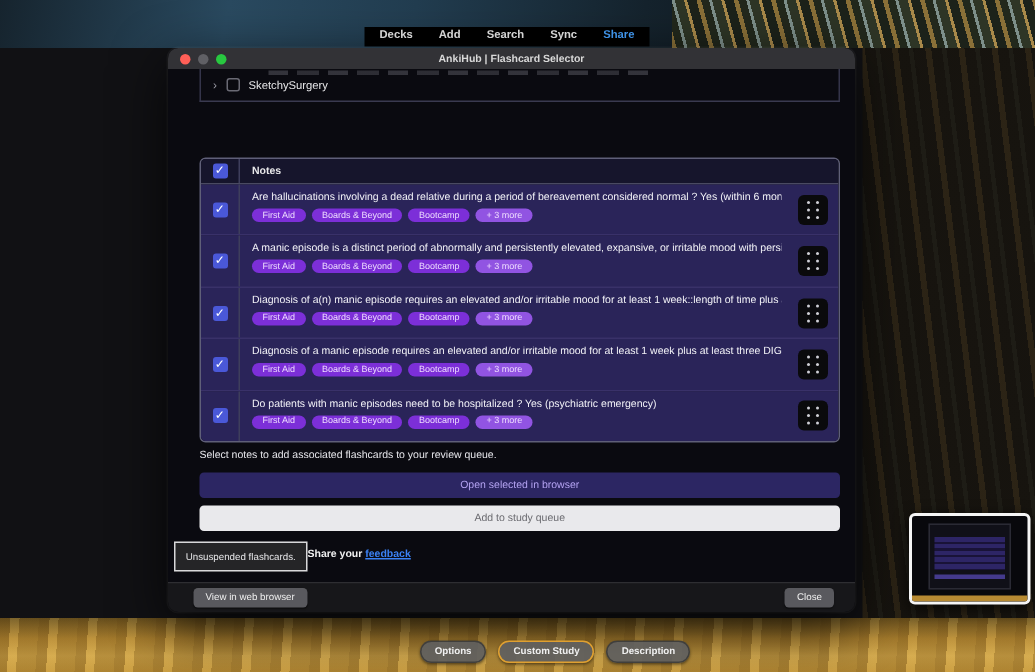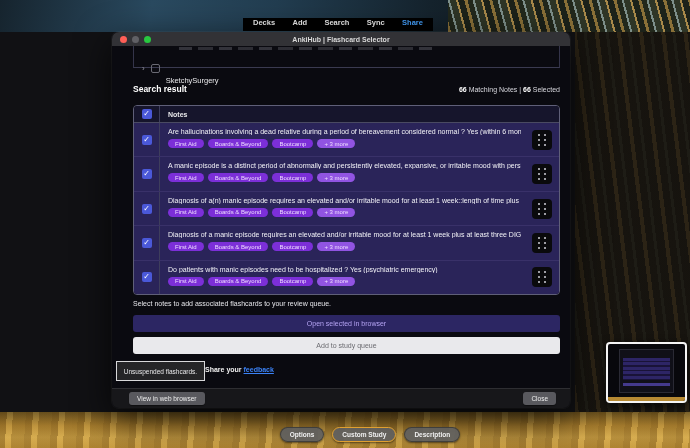--- a/index.html
+++ b/index.html
@@ -44,21 +44,21 @@
                 font-weight:bold; color:#d9d9d9; }
 
   
   #treebox { left:21px; top:14px; width:427px; height:22px;
              border-left:1px solid #34344a; border-right:1px solid #34344a; border-bottom:1px solid #3a3a50; }
   #clipped-row { position:absolute; left:45px; top:1px; width:255px; height:3px; opacity:.55;
     background:repeating-linear-gradient(90deg,#55555e 0 13px,transparent 13px 19px,#4a4a52 19px 34px,transparent 34px 40px); }
   #tree-row { position:absolute; left:8px; top:6px; display:flex; align-items:center; gap:6px; }
   #tree-chevron { color:#9a9aa4; font-size:8px; line-height:8px; }
   #tree-checkbox { width:9px; height:9px; border:1px solid #6a6a74; border-radius:2px; background:transparent; }
-  #tree-label { color:#e8e8ea; font-size:7.5px;margin-top:24px; }
+  #tree-label { color:#e8e8ea; font-size:7.5px; }
 
   
   #search-row { left:21px; top:52px; width:427px; display:flex; justify-content:space-between; align-items:baseline; }
   #search-title { color:#fff; font-size:8.5px; font-weight:bold; }
   #search-counts { color:#d8d8de; font-size:7px; }
   #search-counts b { color:#fff; }
 
   
   #notes-table { left:21px; top:73px; width:427px; height:190px; border:1px solid #5f5f78;
                  border-radius:4px; overflow:hidden; display:flex; flex-direction:column; }
@@ -142,24 +142,20 @@
 
   <div class="abs" id="treebox">
     <div id="clipped-row"></div>
     <div id="tree-row">
       <span id="tree-chevron">›</span>
       <span id="tree-checkbox"></span>
       <span id="tree-label">SketchySurgery</span>
     </div>
   </div>
 
-  <div class="abs" id="search-row">
-    <span id="search-title">Search result</span>
-    <span id="search-counts"><b>66</b> <span>Matching Notes</span><span> | </span><b>66</b> <span>Selected</span></span>
-  </div>
 
   <div class="abs" id="notes-table">
     <div id="table-header">
       <div class="cb-cell">
         <span class="checkbox">✓</span>
       </div>
       <span id="header-label">Notes</span>
     </div>
 
   <div class="note-row">

